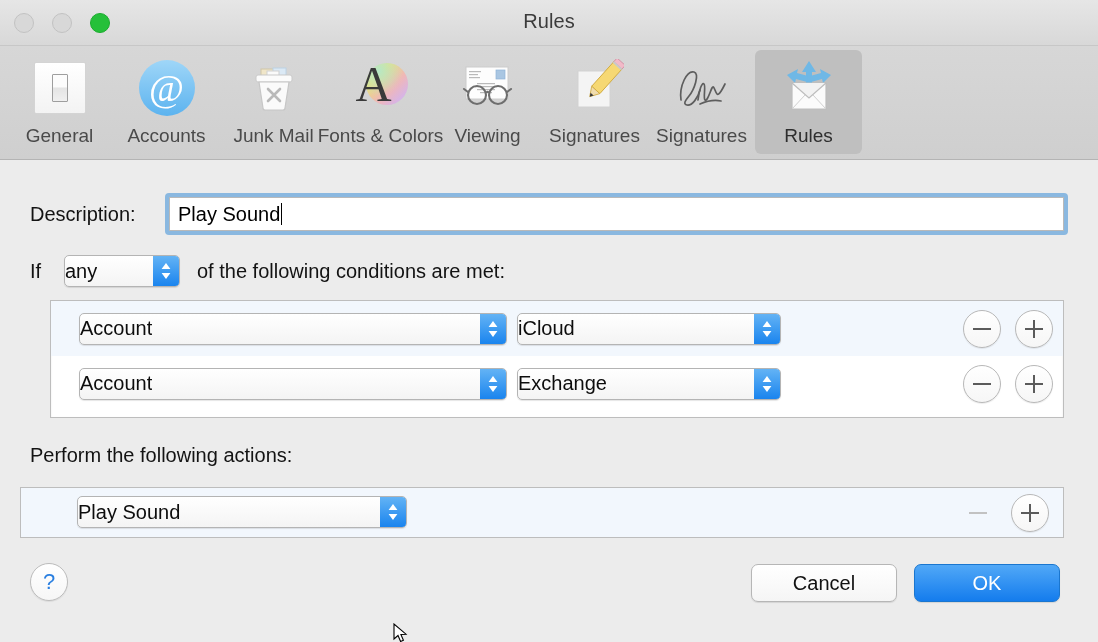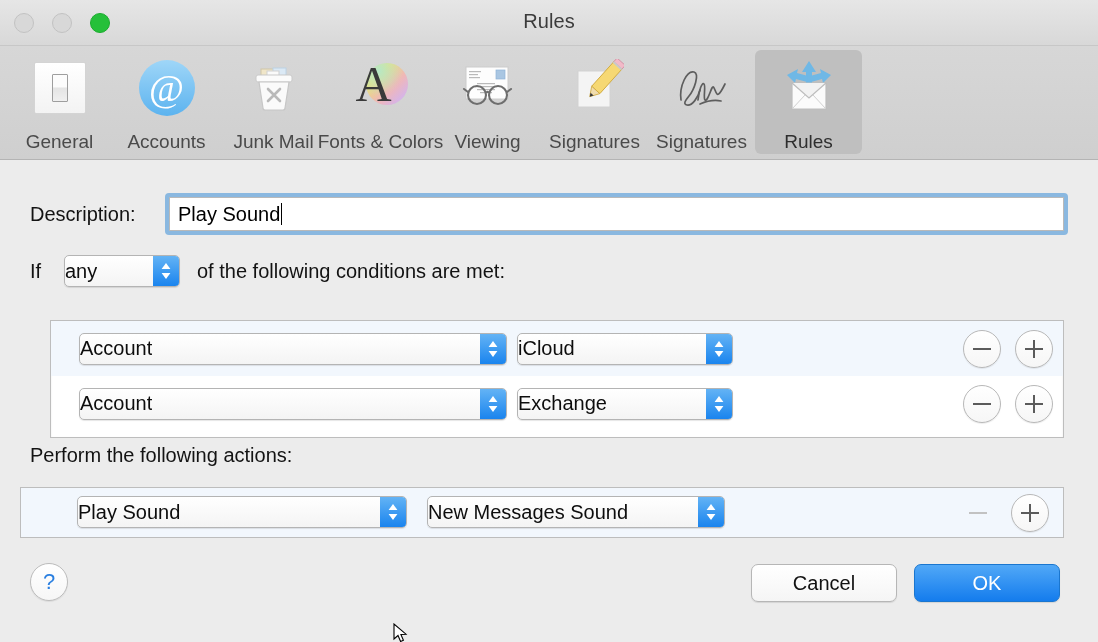--- a/index.html
+++ b/index.html
@@ -84,21 +84,21 @@
   .tab .glyph {
     width: 62px; height: 62px;
     display: flex;
     align-items: center;
     justify-content: center;
     position: relative;
   }
   .tab .tab-label {
     font-size: 19px;
     color: #4a4a4a;
-    margin-top: 12px;
+    margin-top: 6px;
     white-space: nowrap;
   }
   .tab.selected .tab-label { color: #2e2e2e; }
 
   
   .content {
     position: absolute;
     left: 0; top: 160px;
     width: 1098px;
     height: 482px;
@@ -195,40 +195,39 @@
 
   
   .cond-box {
     position: absolute;
     left: 50px; top: 300px;
     width: 1014px; height: 118px;
     background: #ffffff;
     border: 1px solid #bdbdbd;
     box-sizing: border-box;
     box-shadow: inset 0 1px 2px rgba(0,0,0,.09);
-    margin-top: 20px;
   }
   .row {
     position: relative;
     height: 55px;
     display: flex;
     align-items: center;
     box-sizing: border-box;
   }
   .row.tinted { background: #f2f7fd; }
 
   .row .crit {
     position: absolute;
     left: 28px;
     width: 428px;
   }
   .row .val {
     position: absolute;
     left: 466px;
-    width: 216px;
+    width: 264px;
   }
 
   .rowbtns {
     position: absolute;
     right: 10px;
     display: flex;
     gap: 14px;
     align-items: center;
   }
   .circbtn {
@@ -606,29 +605,20 @@
     <div class="act-row">
       <div class="popup crit">
         <span class="pval">Play Sound</span>
         <span class="arrows">
           <svg width="14" height="22" viewBox="0 0 14 22">
             <path d="M7 3 L11.4 9 L2.6 9 Z" fill="#ffffff"></path>
               <path d="M7 19 L11.4 13 L2.6 13 Z" fill="#ffffff"></path>
           </svg>
         </span>
       </div>
-      <div class="popup val">
-        <span class="pval">New Messages Sound</span>
-        <span class="arrows">
-          <svg width="14" height="22" viewBox="0 0 14 22">
-            <path d="M7 3 L11.4 9 L2.6 9 Z" fill="#ffffff"></path>
-              <path d="M7 19 L11.4 13 L2.6 13 Z" fill="#ffffff"></path>
-          </svg>
-        </span>
-      </div>
       <div class="rowbtns">
         <div class="circbtn disabled">
           <span class="bar cb-h"></span>
         </div>
         <div class="circbtn">
           <span class="bar cb-h"></span>
             <span class="bar cb-v"></span>
         </div>
       </div>
     </div>

